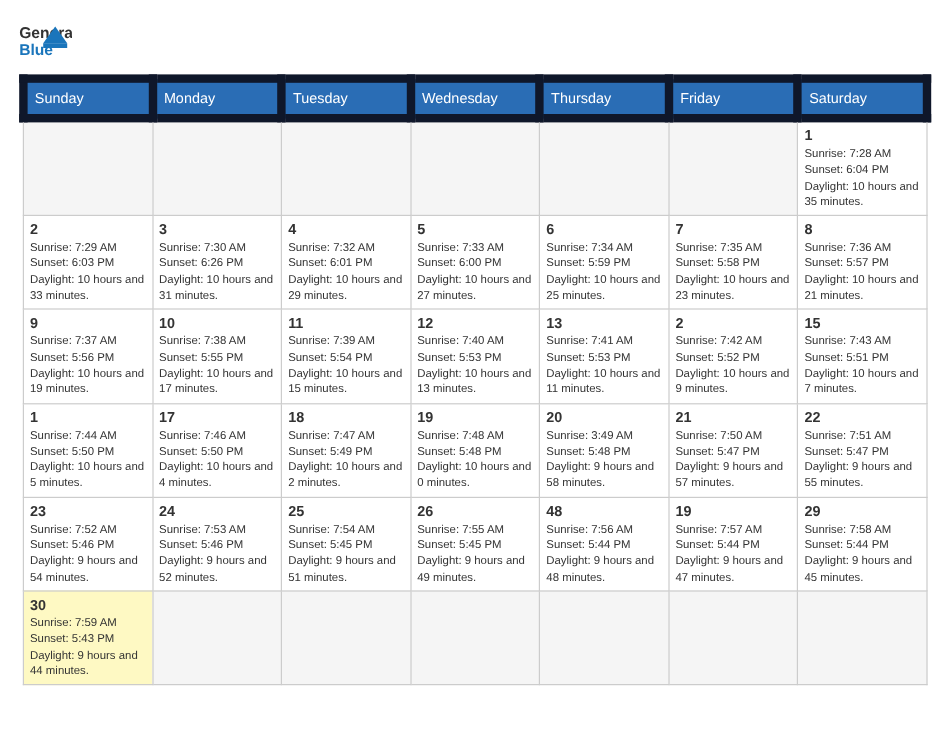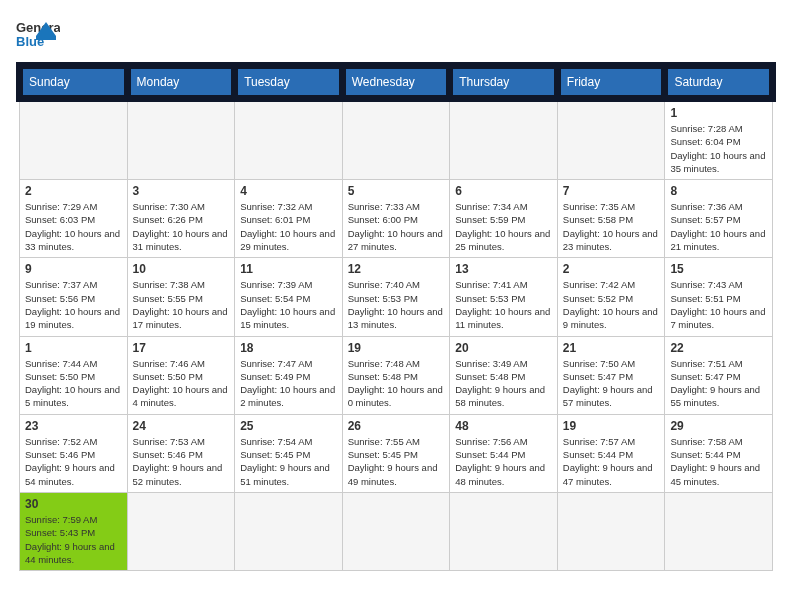--- a/index.html
+++ b/index.html
@@ -68,21 +68,21 @@
     }
     .day-info {
       font-size: 9.5px;
       line-height: 1.4;
       color: #333;
     }
     .last-row td {
       background: #f5f5f5;
     }
     .last-row td.has-data {
-      background: #84cc16;
+      background: #fef9c3;
     }
   </style>
 </head>
 <body>
 
 <div class="header">
   <div class="logo">
     <svg width="44" height="38" viewBox="0 0 44 38">
       <text x="0" y="16" font-size="13" font-family="Arial" font-weight="bold" fill="#333">General</text>
       <text x="0" y="30" font-size="13" font-family="Arial" font-weight="bold" fill="#1a75bb">Blue</text>

